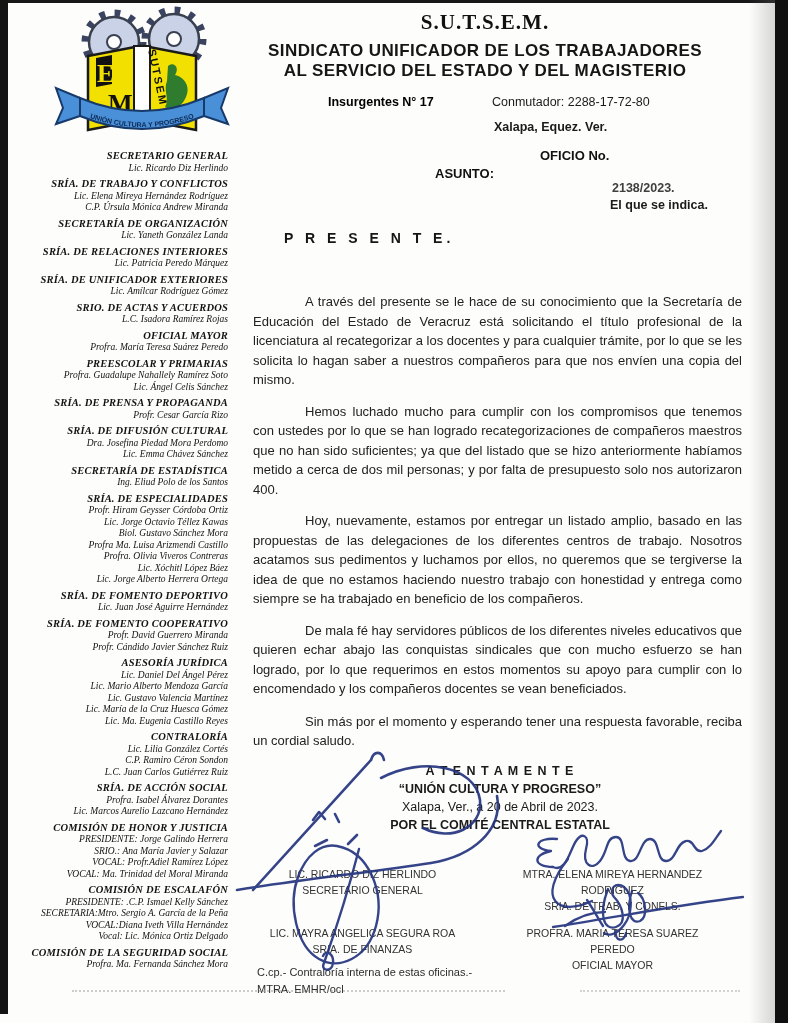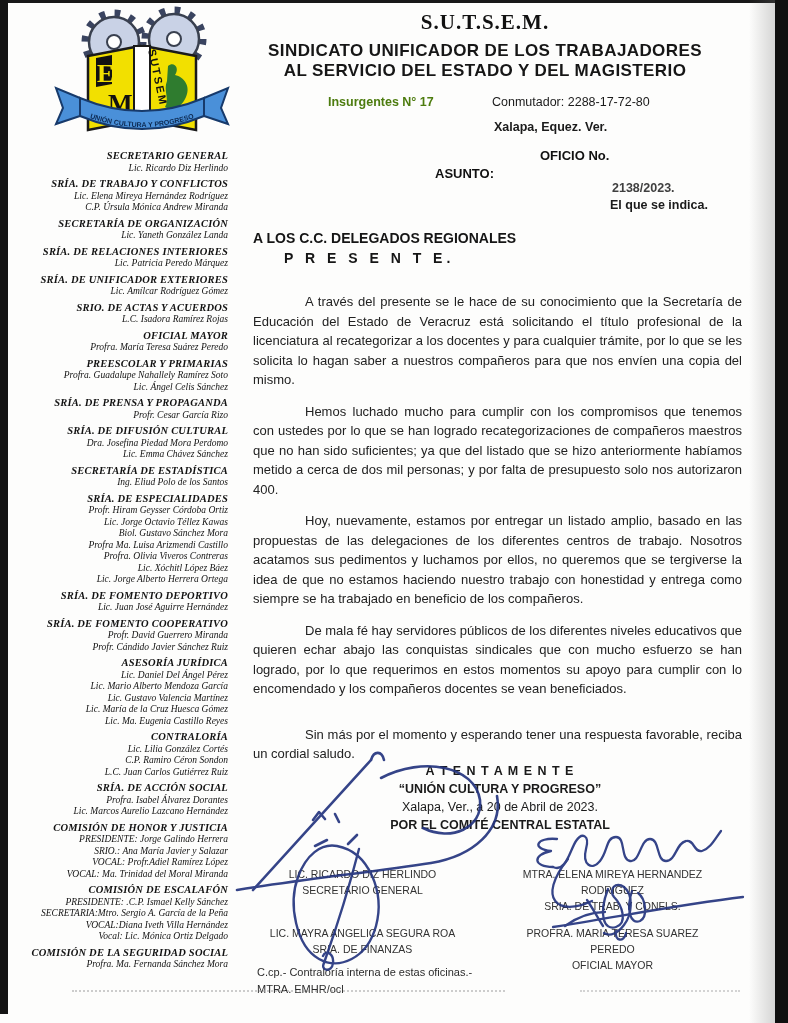--- a/index.html
+++ b/index.html
@@ -13,42 +13,42 @@
         background:linear-gradient(to right,rgba(0,0,0,0),rgba(110,110,110,0.28));}
   
   .logo{position:absolute;left:52px;top:6px;width:182px;height:142px;}
   
   .acronym{position:absolute;left:255px;top:10px;width:460px;text-align:center;
         font-family:"Liberation Serif",serif;font-weight:bold;font-size:21px;letter-spacing:1px;color:#111;}
   .orgline1{position:absolute;left:255px;top:41px;width:460px;text-align:center;
         font-weight:bold;font-size:17px;letter-spacing:.4px;color:#161616;}
   .orgline2{position:absolute;left:255px;top:61px;width:460px;text-align:center;
         font-weight:bold;font-size:17px;letter-spacing:.4px;color:#161616;}
-  .addr{position:absolute;left:328px;top:95px;font-weight:bold;font-size:12.5px;color:#4d7c0f;}
+  .addr{position:absolute;left:328px;top:95px;font-weight:bold;font-size:12.5px;color:#000000;}
   .phone{position:absolute;left:492px;top:95px;font-weight:normal;font-size:12.5px;color:#1b1b1b;}
   .city{position:absolute;left:494px;top:120px;font-weight:bold;font-size:12.5px;color:#1b1b1b;}
   .oficio-label{position:absolute;left:540px;top:148px;font-weight:bold;font-size:13px;color:#111;}
   .asunto-label{position:absolute;left:435px;top:166px;font-weight:bold;font-size:13px;color:#111;}
   .oficio-num{position:absolute;left:612px;top:181px;font-size:12.5px;font-weight:bold;color:#404040;}
   .asunto-val{position:absolute;left:610px;top:198px;font-size:12.5px;font-weight:bold;color:#1b1b1b;}
   
   .sidebar{position:absolute;left:18px;top:150px;width:210px;text-align:right;
         font-family:"Liberation Serif",serif;font-style:italic;color:#121212;}
   .entry{margin-bottom:4px;}
   .etitle{font-weight:bold;font-size:10.5px;line-height:12.5px;letter-spacing:.2px;}
   .ename{font-size:9.5px;line-height:11.5px;}
   
   .recipient{position:absolute;left:253px;top:228px;width:489px;}
   .rec1{font-weight:bold;font-size:14px;line-height:20px;color:#151515;}
   .rec2{font-weight:bold;font-size:14px;line-height:20px;letter-spacing:4px;color:#151515;margin-left:31px;}
   .bodytext{position:absolute;left:253px;top:270px;width:489px;}
   .bodytext p{margin:0 0 12px 0;text-indent:52px;text-align:justify;
         font-size:13px;line-height:19.5px;color:#222;}
   .bodytext p.first{margin-top:22px;}
-  .bodytext p.last{margin-top:26px;margin-bottom:0;}
+  .bodytext p.last{margin-top:13px;margin-bottom:0;}
   
   .closing{position:absolute;left:320px;top:762px;width:360px;text-align:center;color:#1a1a1a;}
   .closing div{font-size:12.5px;line-height:18px;}
   .cl0{font-weight:bold;letter-spacing:1px;}
   .cl1,.cl3{font-weight:bold;}
   
   .signame{position:absolute;width:215px;text-align:center;color:#323232;font-size:10.5px;line-height:16px;}
   .sig-pos1{left:255px;top:866px;}
   .sig-pos2{left:505px;top:866px;}
   .sig-pos3{left:255px;top:925px;}
@@ -217,21 +217,20 @@
       <div class="ename">VOCAL:Diana Iveth Villa Hernández</div>
       <div class="ename">Vocal: Lic. Mónica Ortiz Delgado</div>
     </div>
     <div class="entry">
       <div class="etitle">COMISIÓN DE LA SEGURIDAD SOCIAL</div>
       <div class="ename">Profra. Ma. Fernanda Sánchez Mora</div>
     </div>
   </aside>
 
   <div class="recipient">
-    <div class="rec1">A LOS C.C. DELEGADOS REGIONALES</div>
     <div class="rec2">P R E S E N T E.</div>
   </div>
 
   <div class="bodytext">
     <p class="first">A través del presente se le hace de su conocimiento que la Secretaría de Educación del Estado de Veracruz está solicitando el título profesional de la licenciatura al recategorizar a los docentes y para cualquier trámite, por lo que se les solicita lo hagan saber a nuestros compañeros  para que nos envíen una copia del mismo.</p>
     <p>Hemos luchado mucho para cumplir con los compromisos que tenemos con ustedes por lo que se han logrado recategorizaciones de compañeros maestros que no han sido suficientes; ya que del listado que se hizo anteriormente habíamos metido a cerca  de dos mil personas; y por falta de presupuesto solo nos autorizaron 400.</p>
     <p>Hoy, nuevamente, estamos por entregar un listado amplio, basado en las propuestas de las delegaciones de los diferentes centros de trabajo. Nosotros acatamos sus pedimentos y luchamos por ellos, no queremos que se tergiverse la idea de que no estamos haciendo nuestro trabajo con honestidad y entrega como siempre se ha trabajado en beneficio de los compañeros.</p>
     <p>De mala fé hay servidores públicos de los diferentes niveles educativos que quieren echar abajo las conquistas sindicales que con mucho esfuerzo se han logrado, por lo que requerimos en estos momentos su apoyo para cumplir con lo encomendado y los compañeros docentes se vean beneficiados.</p>
     <p class="last">Sin más por el momento y esperando tener una respuesta favorable, reciba un cordial saludo.</p>
   </div>

